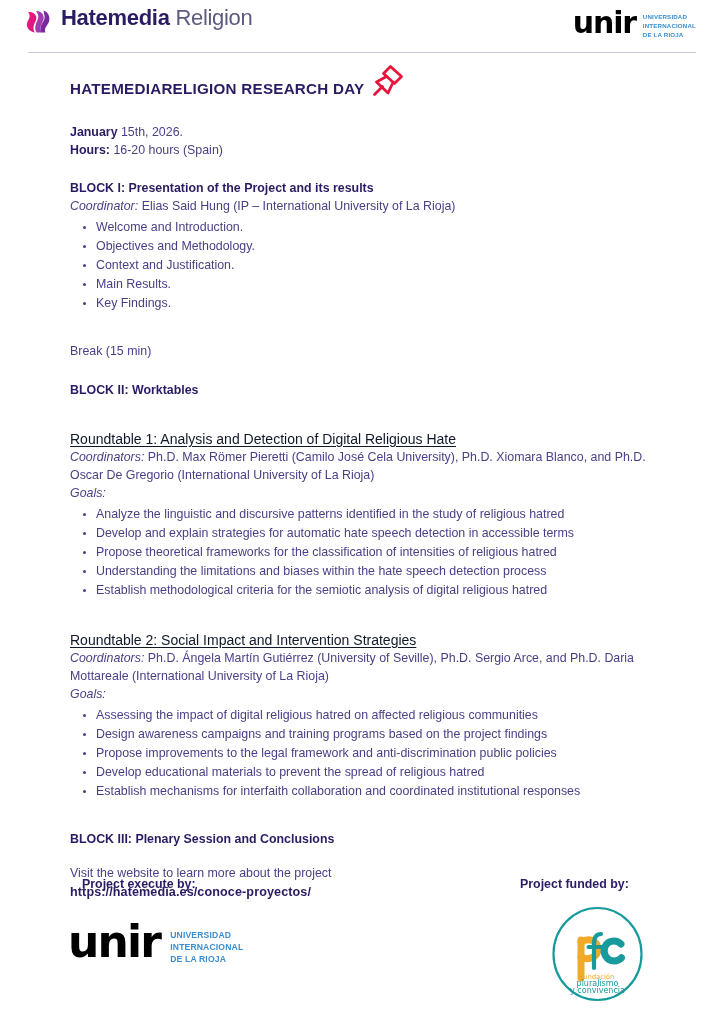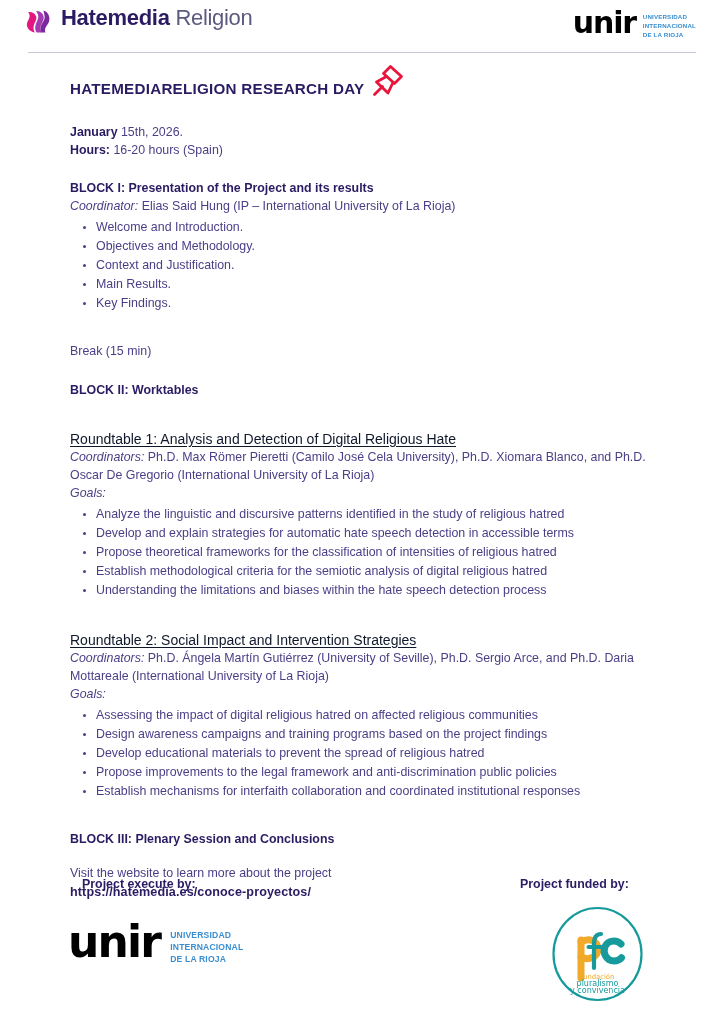--- a/index.html
+++ b/index.html
@@ -291,36 +291,36 @@
   <div class="gap-lg">
     <div class="rt-title">Roundtable 1: Analysis and Detection of Digital Religious Hate</div>
     <div class="coord">
       <i>Coordinators:</i><span> Ph.D. Max Römer Pieretti (Camilo José Cela University), Ph.D. Xiomara Blanco, and Ph.D. Oscar De Gregorio (International University of La Rioja)</span>
     </div>
     <div class="goals-label">Goals:</div>
     <ul class="goals">
       <li>Analyze the linguistic and discursive patterns identified in the study of religious hatred</li>
       <li>Develop and explain strategies for automatic hate speech detection in accessible terms</li>
       <li>Propose theoretical frameworks for the classification of intensities of religious hatred</li>
+      <li>Understanding the limitations and biases within the hate speech detection process</li>
       <li>Establish methodological criteria for the semiotic analysis of digital religious hatred</li>
-      <li>Understanding the limitations and biases within the hate speech detection process</li>
     </ul>
   </div>
 
   <div class="gap-lg">
     <div class="rt-title">Roundtable 2: Social Impact and Intervention Strategies</div>
     <div class="coord">
       <i>Coordinators:</i><span> Ph.D. Ángela Martín Gutiérrez (University of Seville), Ph.D. Sergio Arce, and Ph.D. Daria Mottareale (International University of La Rioja)</span>
     </div>
     <div class="goals-label">Goals:</div>
     <ul class="goals">
       <li>Assessing the impact of digital religious hatred on affected religious communities</li>
       <li>Design awareness campaigns and training programs based on the project findings</li>
+      <li>Propose improvements to the legal framework and anti-discrimination public policies</li>
       <li>Develop educational materials to prevent the spread of religious hatred</li>
-      <li>Propose improvements to the legal framework and anti-discrimination public policies</li>
       <li>Establish mechanisms for interfaith collaboration and coordinated institutional responses</li>
     </ul>
   </div>
 
   <div class="block-head gap-lg">BLOCK III: Plenary Session and Conclusions</div>
   <div class="plain gap-md">Visit the website to learn more about the project</div>
   <div class="url">https://hatemedia.es/conoce-proyectos/</div>
 </div>
 
 <div class="footer-labels">

